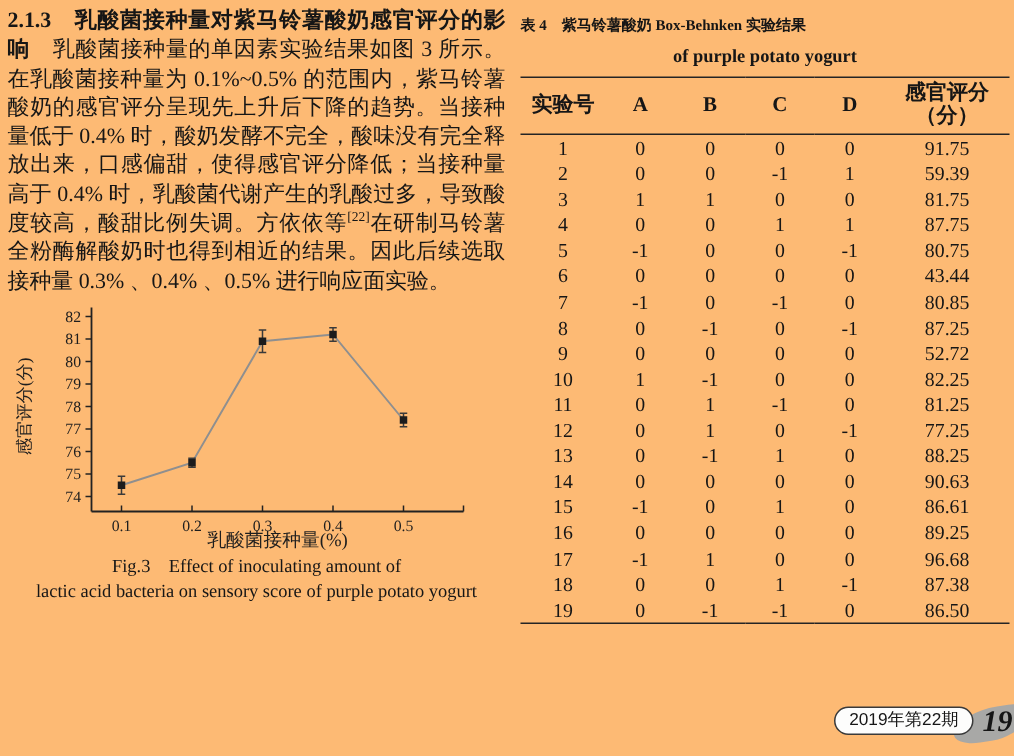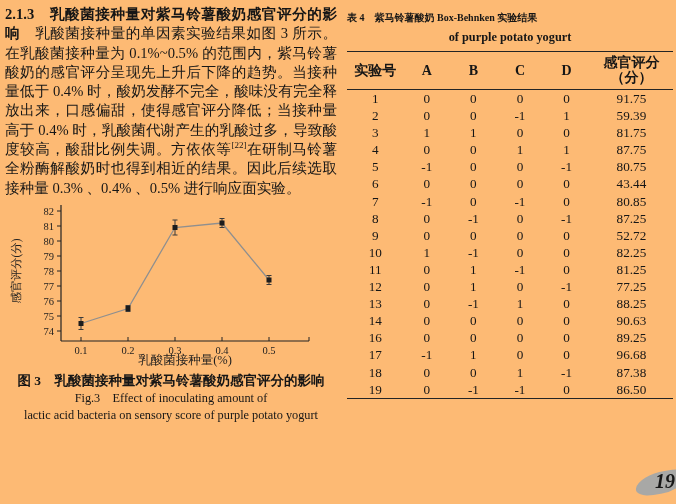--- a/index.html
+++ b/index.html
@@ -103,21 +103,20 @@
           <rect x="212.50000000000003" y="19.499999999999957" width="5" height="5" fill="#1c1c1c"></rect>
           <line x1="262" y1="83.49999999999987" x2="262" y2="74.49999999999996" stroke="#3a3a3a"></line>
           <line x1="259.5" y1="83.49999999999987" x2="264.5" y2="83.49999999999987" stroke="#3a3a3a"></line>
           <line x1="259.5" y1="74.49999999999996" x2="264.5" y2="74.49999999999996" stroke="#3a3a3a"></line>
           <rect x="259.5" y="76.49999999999991" width="5" height="5" fill="#1c1c1c"></rect>
           <text x="178" y="163" text-anchor="middle" font-size="12.5">乳酸菌接种量(%)</text>
           <text text-anchor="middle" font-size="11.5" transform="translate(13 70) rotate(-90)">感官评分(分)</text>
         </svg>
     </div>
 
-    <div class="cap-cn">图 3　乳酸菌接种量对紫马铃薯酸奶感官评分的影响</div>
     <div class="cap-en">Fig.3　Effect of inoculating amount of</div>
     <div class="cap-en">lactic acid bacteria on sensory score of purple potato yogurt</div>
 
   </div>
 
   <div class="col-right">
     <div class="tcap-cn">表 4　紫马铃薯酸奶 Box-Behnken 实验结果</div>
     <div class="tcap-en">of purple potato yogurt</div>
 
     <table class="btable">
@@ -238,20 +237,28 @@
           </tr>
           <tr>
             <td>14</td>
             <td>0</td>
             <td>0</td>
             <td>0</td>
             <td>0</td>
             <td>90.63</td>
           </tr>
           <tr>
+            <td>15</td>
+            <td>-1</td>
+            <td>0</td>
+            <td>1</td>
+            <td>0</td>
+            <td>86.61</td>
+          </tr>
+          <tr>
             <td>16</td>
             <td>0</td>
             <td>0</td>
             <td>0</td>
             <td>0</td>
             <td>89.25</td>
           </tr>
           <tr>
             <td>17</td>
             <td>-1</td>
@@ -275,16 +282,17 @@
             <td>-1</td>
             <td>0</td>
             <td>86.50</td>
           </tr>
         </tbody>
     </table>
   </div>
 
   <div class="footer">
     <span class="swoosh"></span>
+    <span class="issue-pill">2019年第22期</span>
     <span class="pagenum">19</span>
   </div>
 
 </div>
 
 </body></html>

